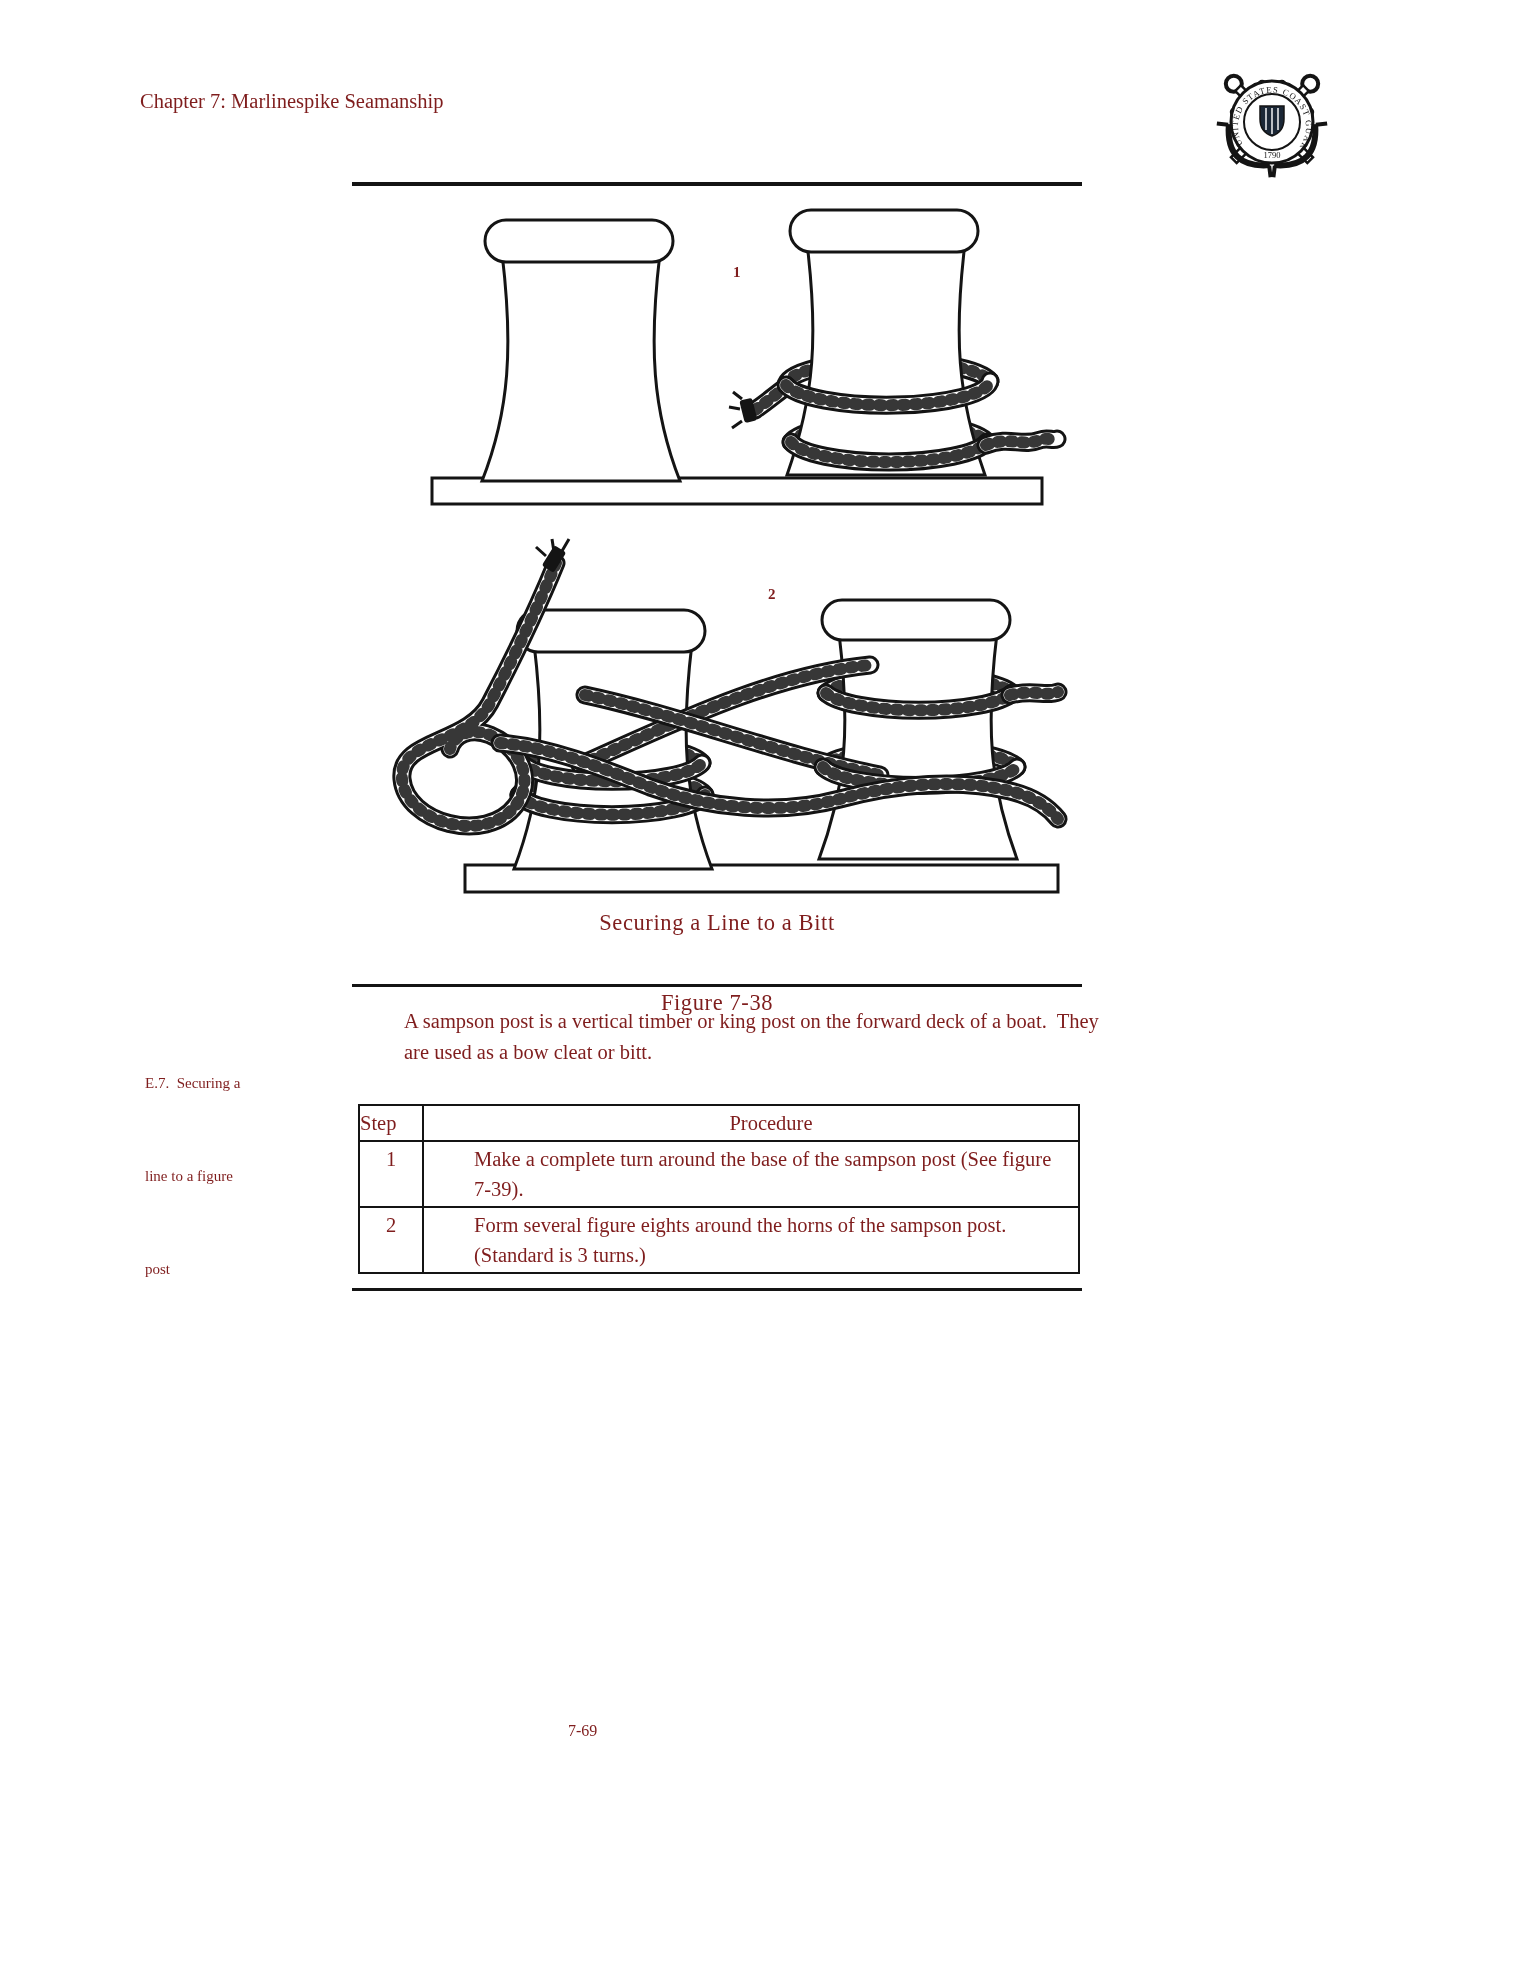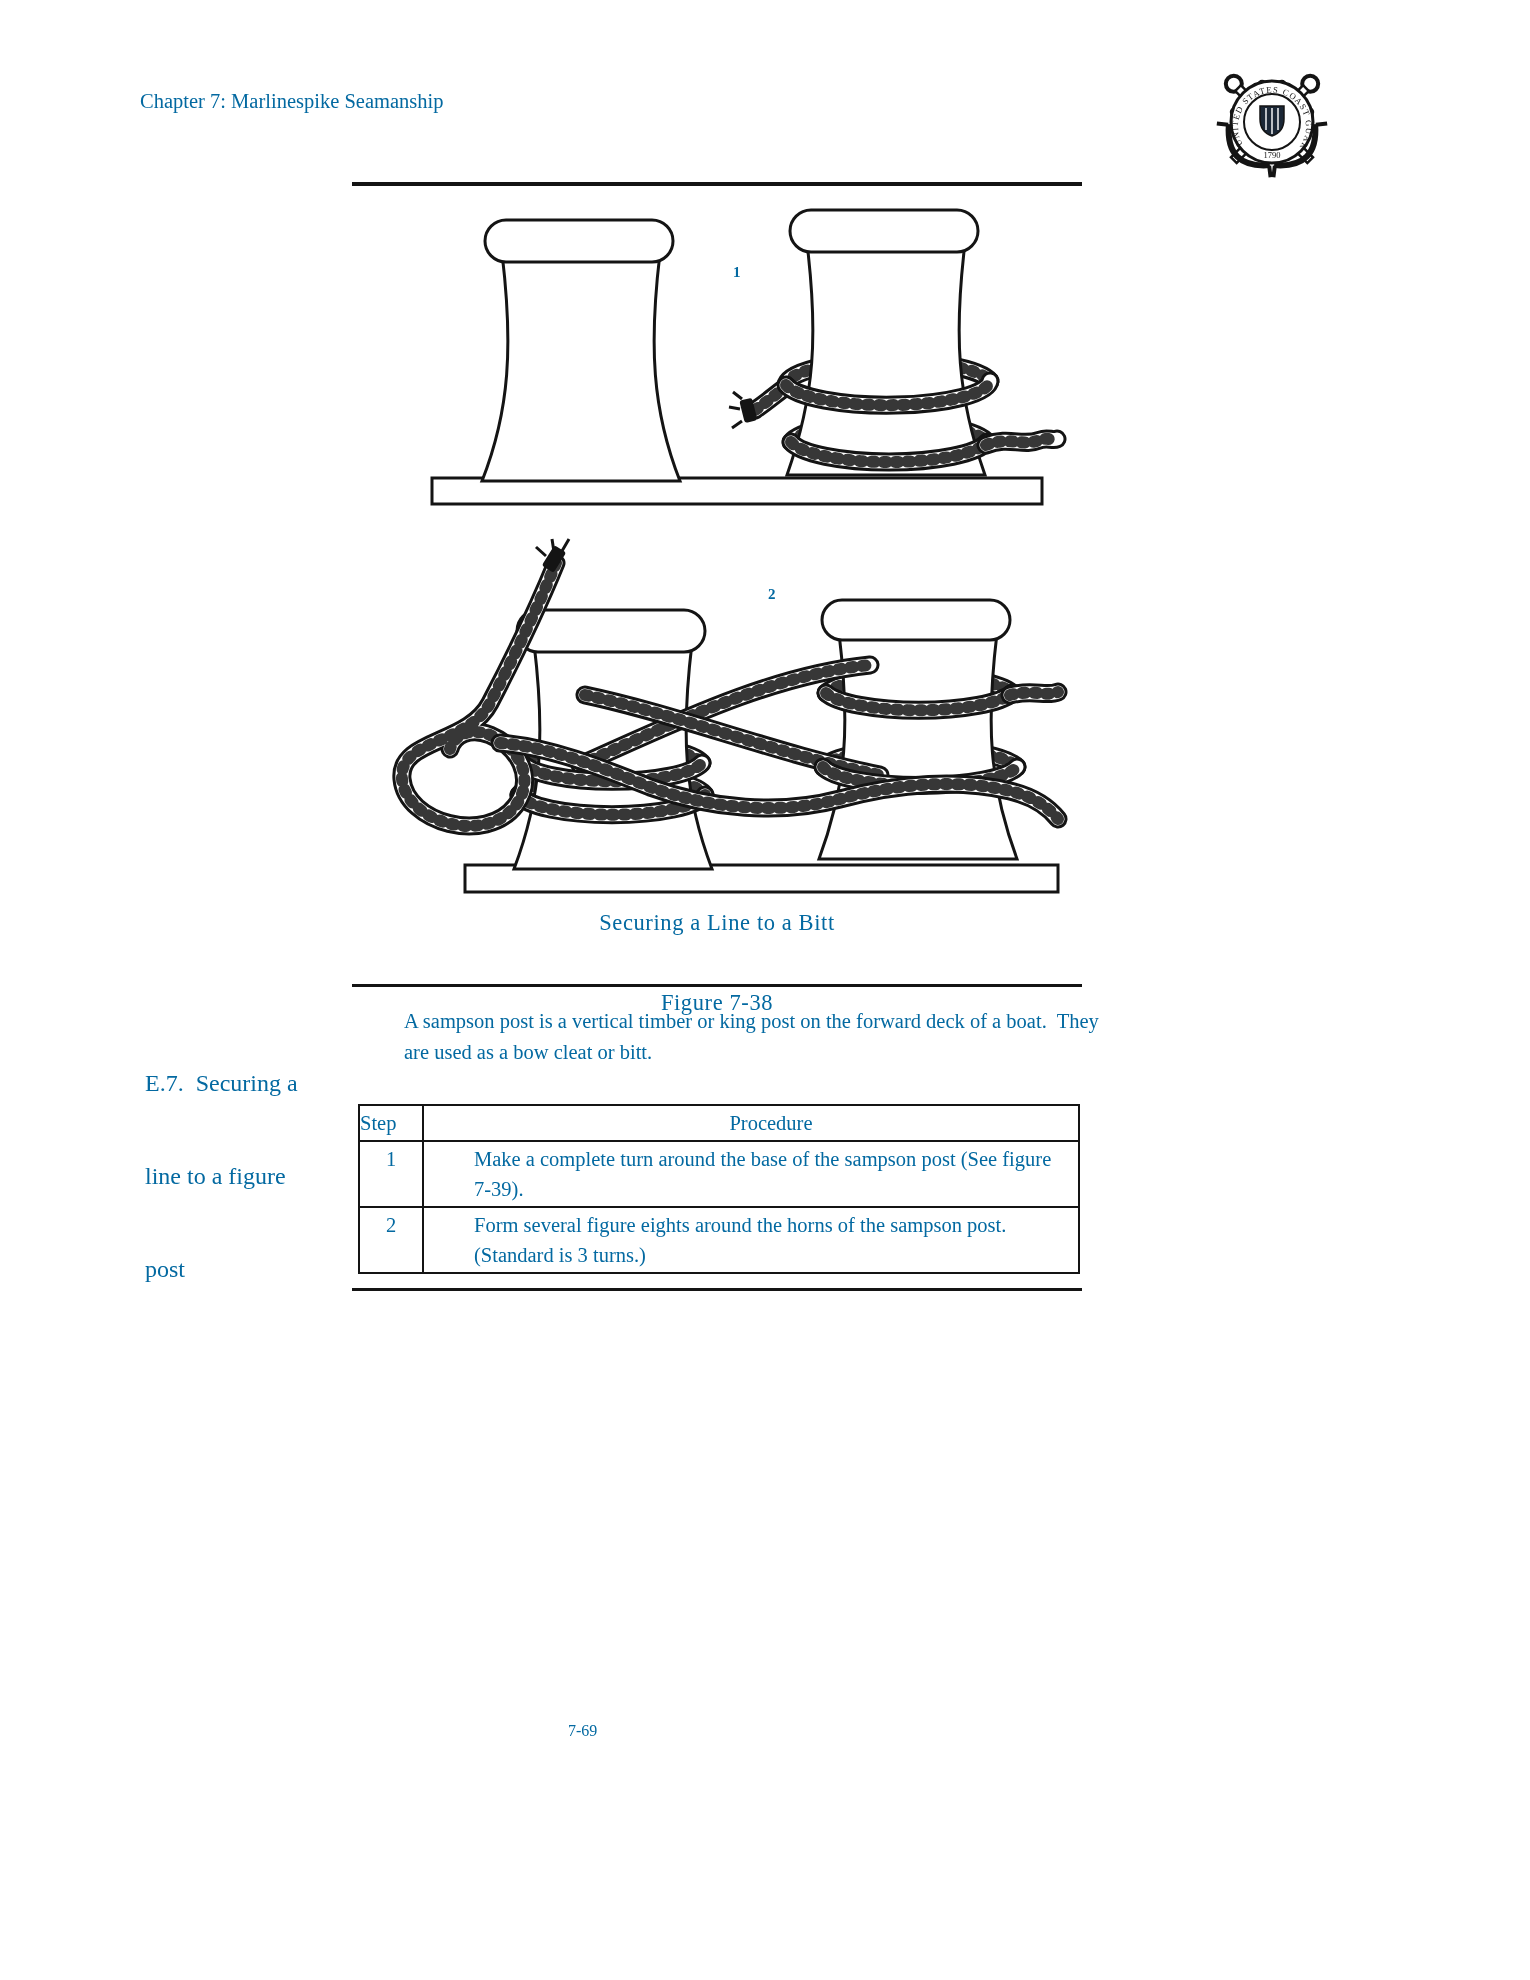--- a/index.html
+++ b/index.html
@@ -2,41 +2,41 @@
 <html><head>
 <meta charset="utf-8">
 <style>
   html,body { margin:0; padding:0; background:#e8e8e8; }
   .page {
     position:relative;
     width:1530px; height:1980px;
     margin:0 auto;
     background:#ffffff;
     font-family:"Liberation Serif", serif;
-    color:#0369a1;
+    color:#7f1d1d;
     overflow:hidden;
   }
   .abs { position:absolute; }
 
   .chapter-title { left:140px; top:90px; font-size:20.5px; }
 
   .rule { background:#141414; }
   .rule-1 { left:352px; top:182px; width:730px; height:4px; }
   .rule-2 { left:352px; top:984px; width:730px; height:3px; }
   .rule-3 { left:352px; top:1288px; width:730px; height:3px; }
 
   .fig-label { font-size:15px; font-weight:bold; }
   .fig-label-1 { left:733px; top:264px; }
   .fig-label-2 { left:768px; top:586px; }
 
   .caption { left:352px; width:730px; text-align:center; font-size:22.5px; letter-spacing:0.6px; }
   .caption-title { top:910px; }
   .caption-number { top:944px;margin-top:46px; }
 
-  .section-heading { left:145px; top:1006px; width:210px; font-size:24px; line-height:31px; white-space:pre-wrap; }
+  .section-heading { left:145px; top:1006px; width:210px; font-size:15px; line-height:31px; white-space:pre-wrap; }
   .body-text { left:368px; top:1006px; width:716px; font-size:20.5px; line-height:31px; white-space:pre-wrap;margin-left:36px; }
 
   .doc-table { left:358px; top:1104px; width:722px; border:2.5px solid #141414; font-size:20.5px; box-sizing:border-box; }
   .t-row { display:flex; }
   .t-row + .t-row { border-top:2.5px solid #141414; }
   .t-step { width:64px; border-right:2.5px solid #141414; text-align:center; padding:2px 4px; box-sizing:border-box; line-height:30px; }
   .t-head .t-step { text-align:left; padding-left:0; }
   .t-proc { flex:1; padding:2px 10px; line-height:30px;margin-left:40px; }
   .t-head .t-proc { text-align:center; }
 

